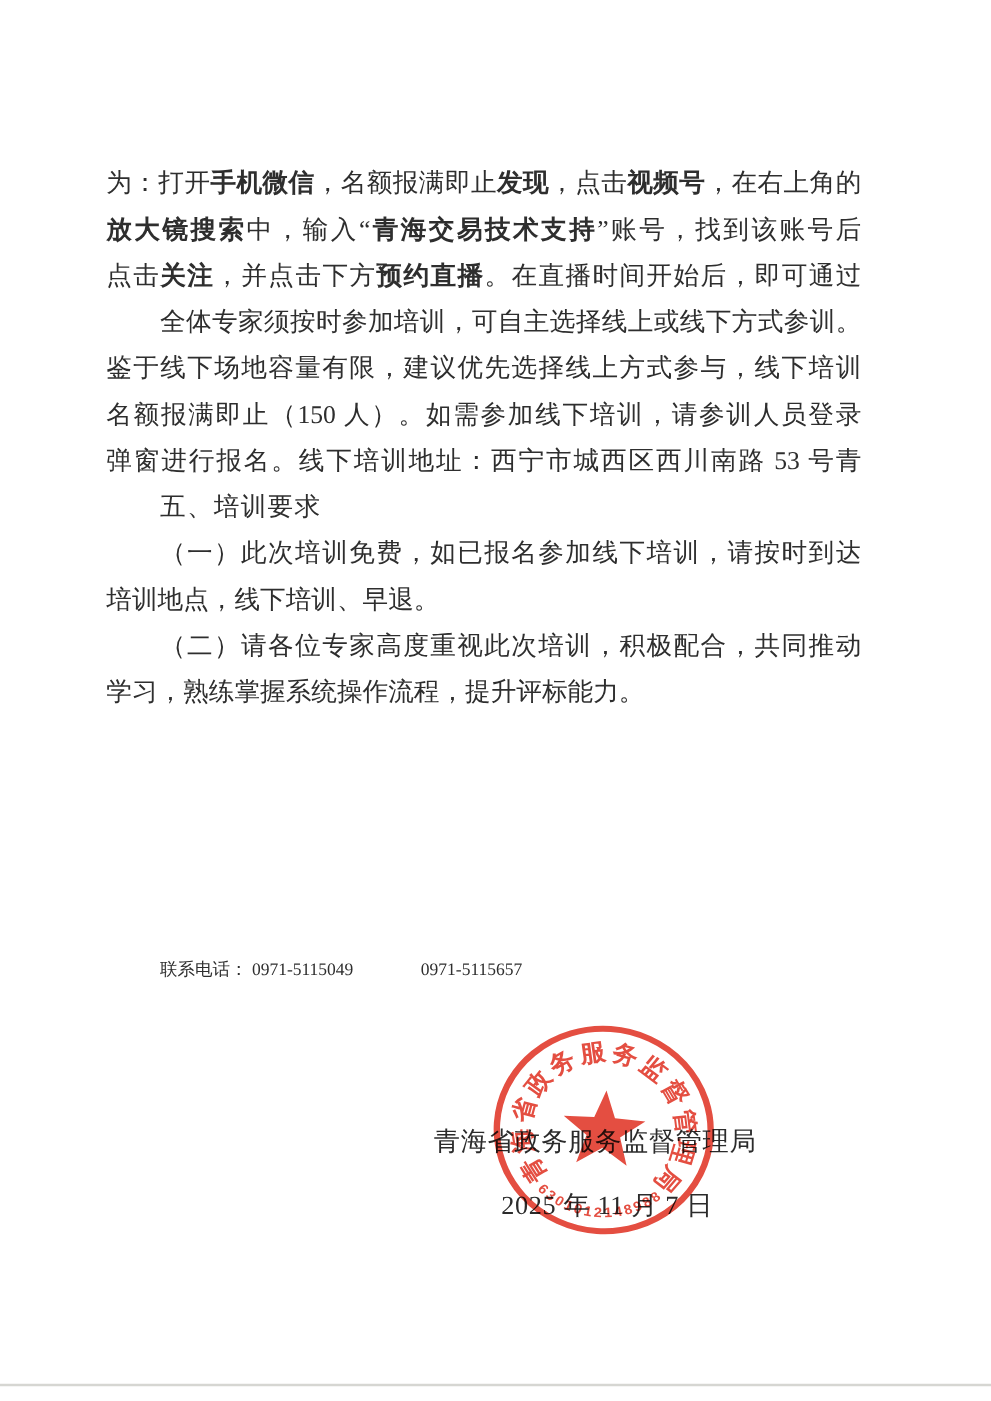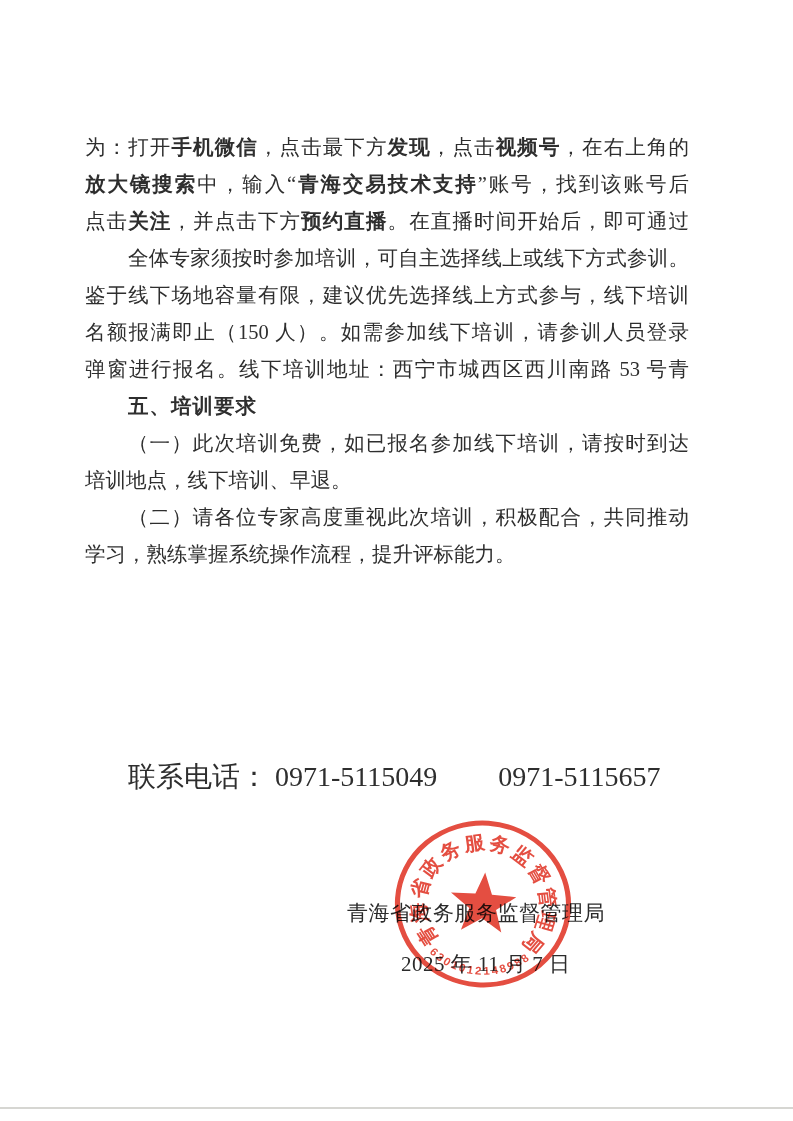--- a/index.html
+++ b/index.html
@@ -20,25 +20,25 @@
     height:37px;line-height:37px;white-space:nowrap;
   }
   .line.jf{
     white-space:normal;
     text-align:justify;
     text-align-last:justify;
     overflow:hidden;height:37px;
   }
   .line.ind{padding-left:43px;}
   .line b{font-weight:700;}
-  .line.heading b{font-weight:700;letter-spacing:1px;}
+  .line.heading b{font-weight:400;letter-spacing:1px;}
   
   .contact{
     position:absolute;left:85px;top:758px;width:604px;
-    height:37px;line-height:37px;font-size:28px;
+    height:37px;line-height:37px;font-size:14px;
     padding-left:43px;box-sizing:border-box;
     white-space:nowrap;
   }
   .contact .gap{display:inline-block;width:47px;}
   
   .sig-org{
     position:absolute;left:347px;top:899px;
     font-size:21px;letter-spacing:0.5px;white-space:nowrap;
     color:#2b2b2b;
   }
@@ -72,21 +72,21 @@
     position:absolute;left:0;top:1107px;width:793px;height:2px;
     background:#d6d6d2;
   }
 </style>
 </head>
 <body>
 
 <div class="page">
 
   <div class="doc-body" id="doc-body">
-      <div class="line jf"><span>为：打开</span><b>手机微信</b><span>，点击最下方</span><b>发现</b><span>，点击</span><b>视频号</b><span>，在右上角的</span></div>
+      <div class="line jf"><span>为：打开</span><b>手机微信</b><span>，名额报满即止</span><b>发现</b><span>，点击</span><b>视频号</b><span>，在右上角的</span></div>
       <div class="line jf"><b>放大镜搜索</b><span>中，输入“</span><b>青海交易技术支持</b><span>”账号，找到该账号后</span></div>
       <div class="line jf"><span>点击</span><b>关注</b><span>，并点击下方</span><b>预约直播</b><span>。在直播时间开始后，即可通过</span></div>
       <div class="line jf ind"><span>全体专家须按时参加培训，可自主选择线上或线下方式参训。</span></div>
       <div class="line jf"><span>鉴于线下场地容量有限，建议优先选择线上方式参与，线下培训</span></div>
       <div class="line jf"><span>名额报满即止（150 人）。如需参加线下培训，请参训人员登录</span></div>
       <div class="line jf"><span>弹窗进行报名。线下培训地址：西宁市城西区西川南路 53 号青</span></div>
       <div class="line ind heading"><b>五、培训要求</b></div>
       <div class="line jf ind"><span>（一）此次培训免费，如已报名参加线下培训，请按时到达</span></div>
       <div class="line"><span>培训地点，线下培训、早退。</span></div>
       <div class="line jf ind"><span>（二）请各位专家高度重视此次培训，积极配合，共同推动</span></div>

